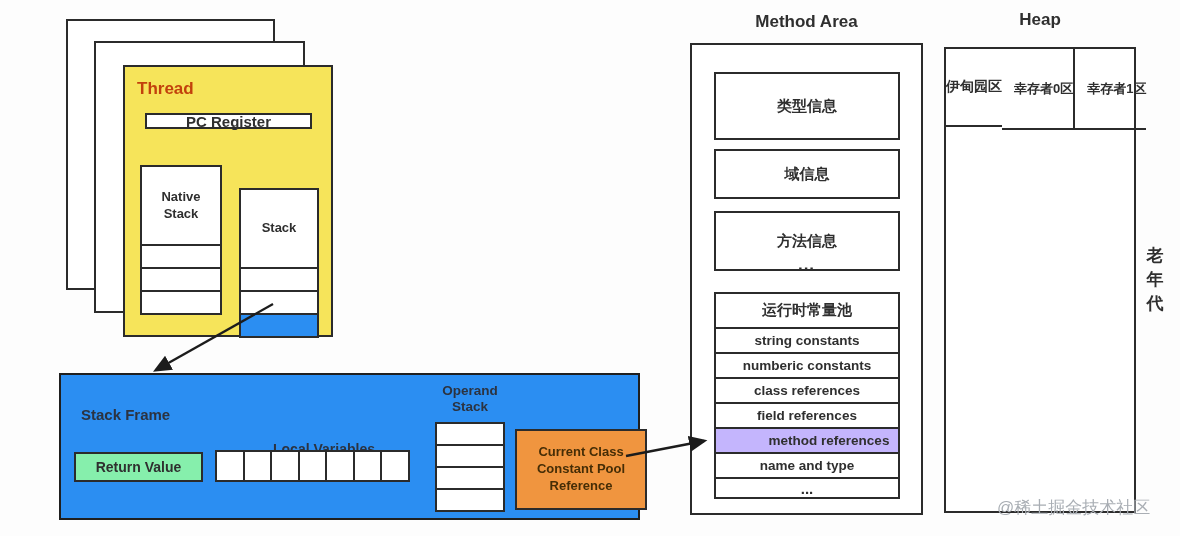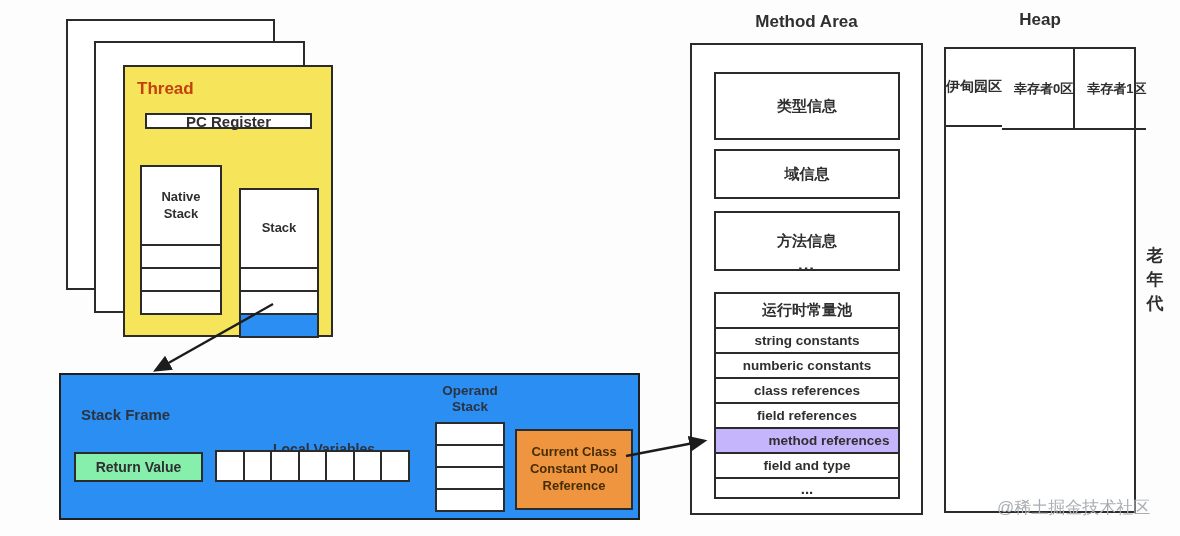--- a/index.html
+++ b/index.html
@@ -40,21 +40,21 @@
   .lv-cells { position:absolute; left:154px; top:75px; width:195px; height:32px;
     border:2px solid #2b2b2b; display:flex; background:#fff; }
   .lv-cells .cell { flex:1; border-right:2px solid #2b2b2b; background:#fff; }
   .lv-cells .cell:last-child { border-right:none; }
   .os-label { position:absolute; left:374px; top:8px; width:70px; text-align:center;
     font-size:13.5px; font-weight:bold; color:#2c3340; line-height:1.2; }
   .os-cells { position:absolute; left:374px; top:47px; width:70px; height:90px;
     border:2px solid #2b2b2b; background:#fff; display:flex; flex-direction:column; }
   .os-cells .cell { flex:1; border-bottom:2px solid #2b2b2b; background:#fff; }
   .os-cells .cell:last-child { border-bottom:none; }
-  .ccpr { position:absolute; left:454px; top:54px; width:118px; height:81px;
+  .ccpr { position:absolute; left:454px; top:54px; width:132px; height:81px;
     background:#f0953f; border:2px solid #2b2b2b; display:flex; align-items:center; justify-content:center;
     text-align:center; font-size:13px; font-weight:bold; line-height:1.3; color:#452d06; padding:10px; }
 
   
   .ma-title { position:absolute; left:690px; top:12px; width:233px; text-align:center;
     font-size:17px; font-weight:bold; color:#2f2f2f; }
   .ma { position:absolute; left:690px; top:43px; width:233px; height:472px;
     background:#fff; border:2px solid #2b2b2b; }
   .ma-box { position:absolute; left:22px; width:186px; background:#fff; border:2px solid #2b2b2b;
     display:flex; align-items:center; justify-content:center; font-size:15px; font-weight:bold; }
@@ -148,21 +148,21 @@
     <div class="ma-box ma-b2">域信息</div>
     <div class="ma-box ma-b3">方法信息</div>
     <div class="ma-dots">...</div>
     <div class="pool">
       <div class="pool-header">运行时常量池</div>
       <div class="pool-row">string constants</div>
       <div class="pool-row">numberic constants</div>
       <div class="pool-row">class references</div>
       <div class="pool-row">field references</div>
       <div class="pool-row green">method references</div>
-      <div class="pool-row">field and type</div>
+      <div class="pool-row">name and type</div>
       <div class="pool-row dots">...</div>
     </div>
   </div>
 
   <div class="heap-title">Heap</div>
   <div class="heap">
     <div class="eden">伊甸园区</div>
     <div class="survivors">
       <div class="scell">幸存者0区</div>
       <div class="scell">幸存者1区</div>

